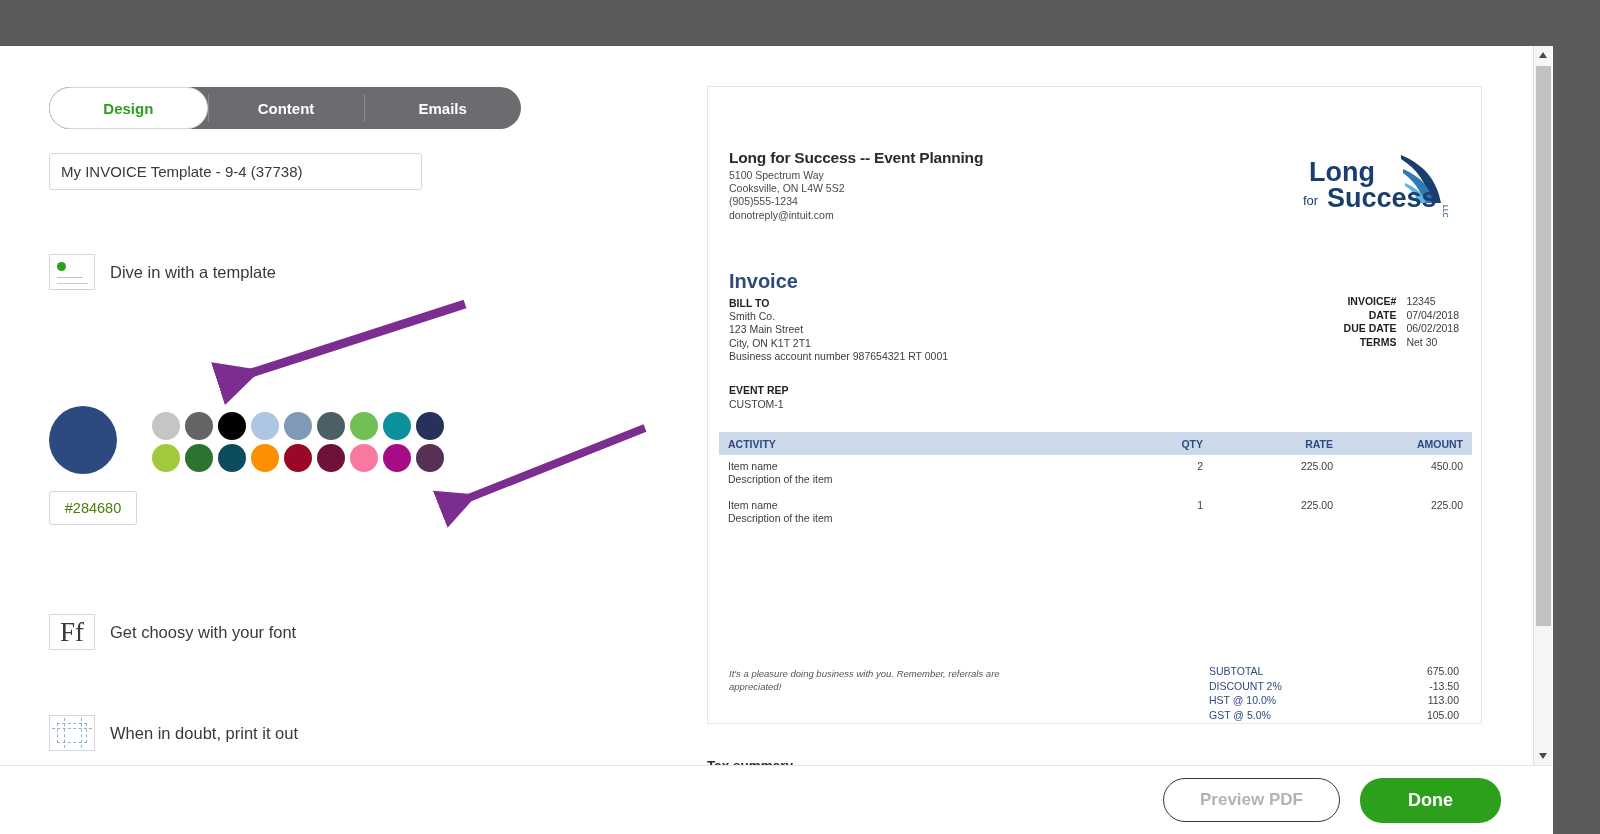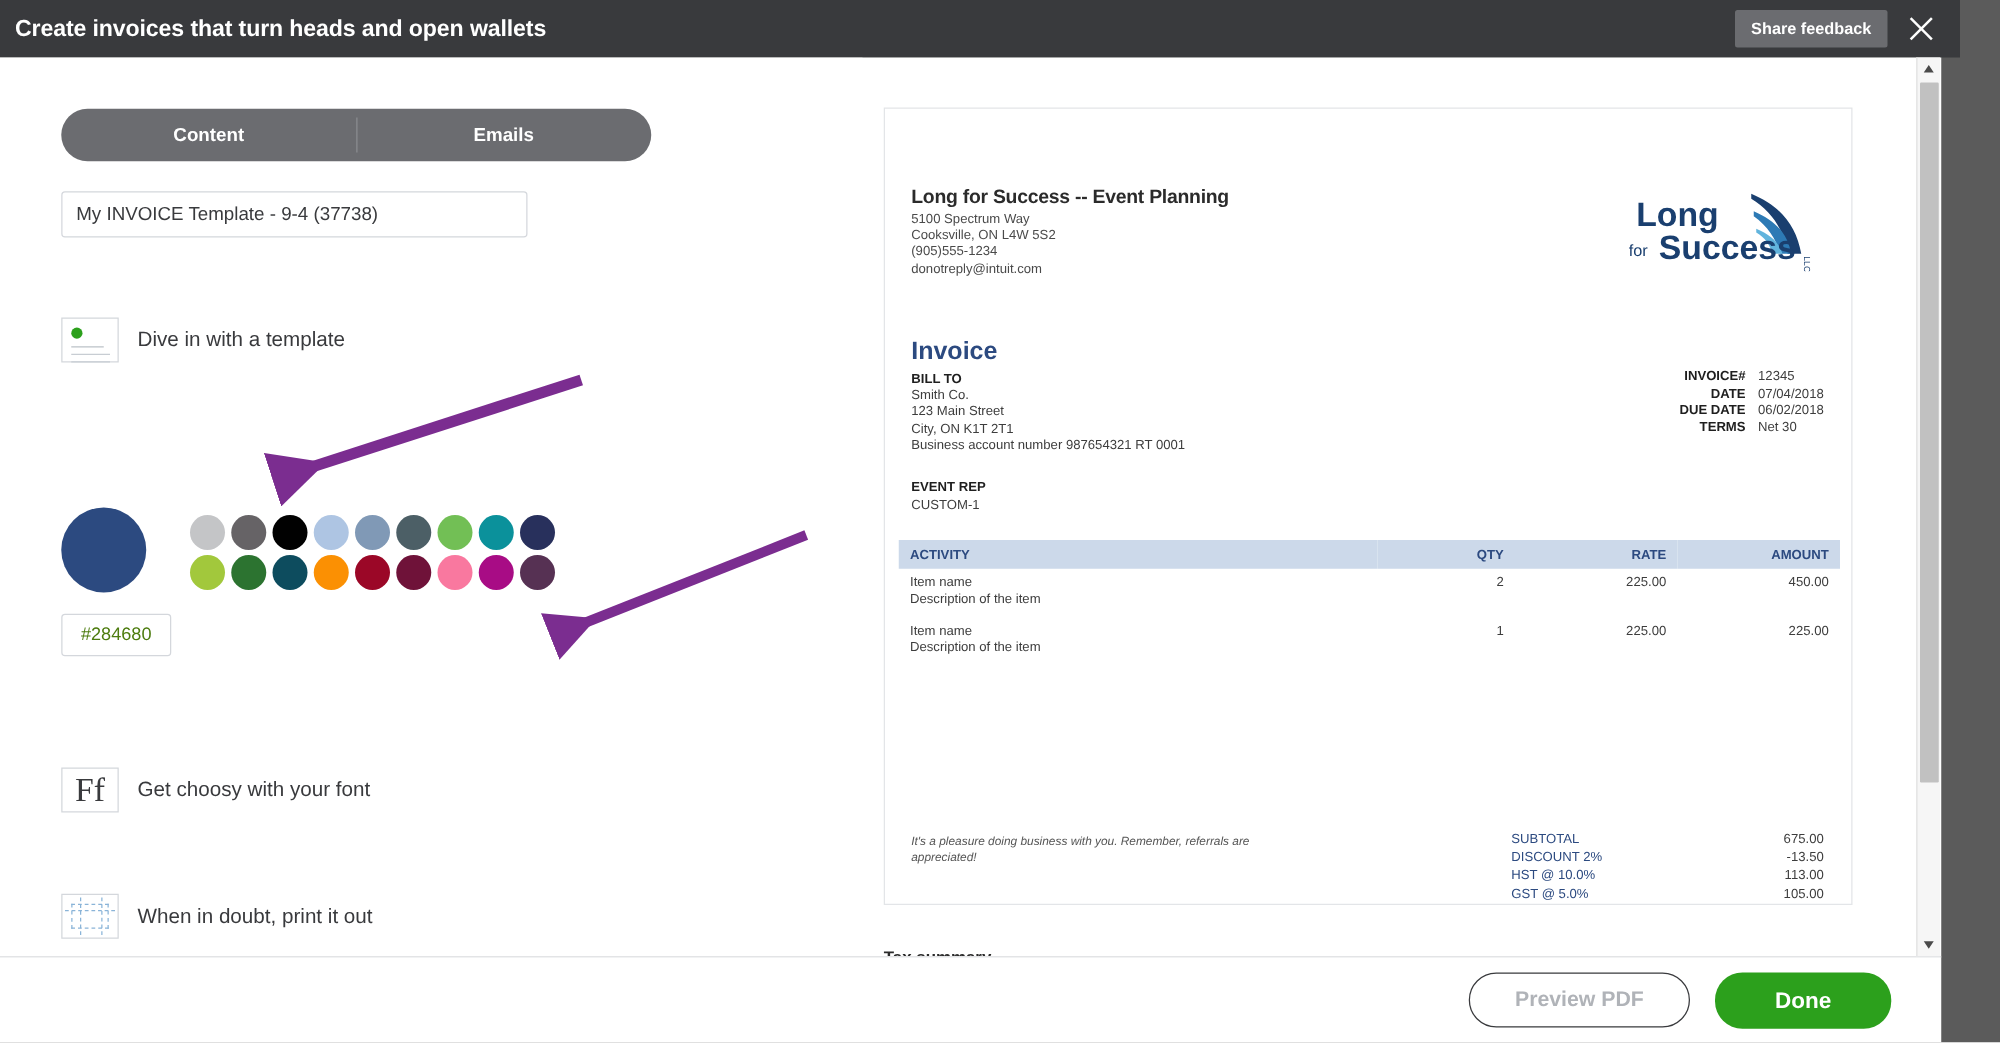--- a/index.html
+++ b/index.html
@@ -305,53 +305,47 @@
     background: #c1c1c1; border-radius: 1px;
     cursor: pointer;
   }
 
   
   #footer-bar {
     position: absolute; left: 0; top: 765px;
     width: 1553px; height: 69px;
     background: #ffffff; border-top: 1px solid #e3e5e8;
     display: flex; align-items: center; justify-content: flex-end;
-    gap: 20px; padding-right: 40px;
+    gap: 20px; padding-right: 52px;
   }
   #preview-pdf-btn {
     background: #ffffff; color: #b0b3b8;
     border: 1px solid #393a3d; border-radius: 22px;
     font-family: inherit; font-size: 17px; font-weight: bold;
     padding: 11px 36px; cursor: pointer;
   }
   #done-btn {
     background: #2ca01c; color: #ffffff;
     border: none; border-radius: 22px;
     font-family: inherit; font-size: 18px; font-weight: bold;
     padding: 12px 48px; cursor: pointer;
   }
 </style>
 </head>
 <body>
 
 <div id="app-window">
 
-  <div id="title-bar">
-    <div id="title-text">Create invoices that turn heads and open wallets</div>
-    <div id="title-right">
-      <button id="share-feedback-btn">Share feedback</button>
-      <div id="close-btn"></div>
-    </div>
-  </div>
 
   <div id="content-area">
 
     <div id="left-panel">
 
       <div id="tab-bar">
+        <div class="tab active">Design</div>
         <div class="tab">Content</div>
         <div class="tab">Emails</div>
       </div>
 
       <input id="template-name-input" type="text" value="My INVOICE Template - 9-4 (37738)" style="">
 
       <div class="option-row" style="top:208px">
         <div class="option-icon icon-template">
           <div class="dot"></div>
           <div class="ln w1"></div>

